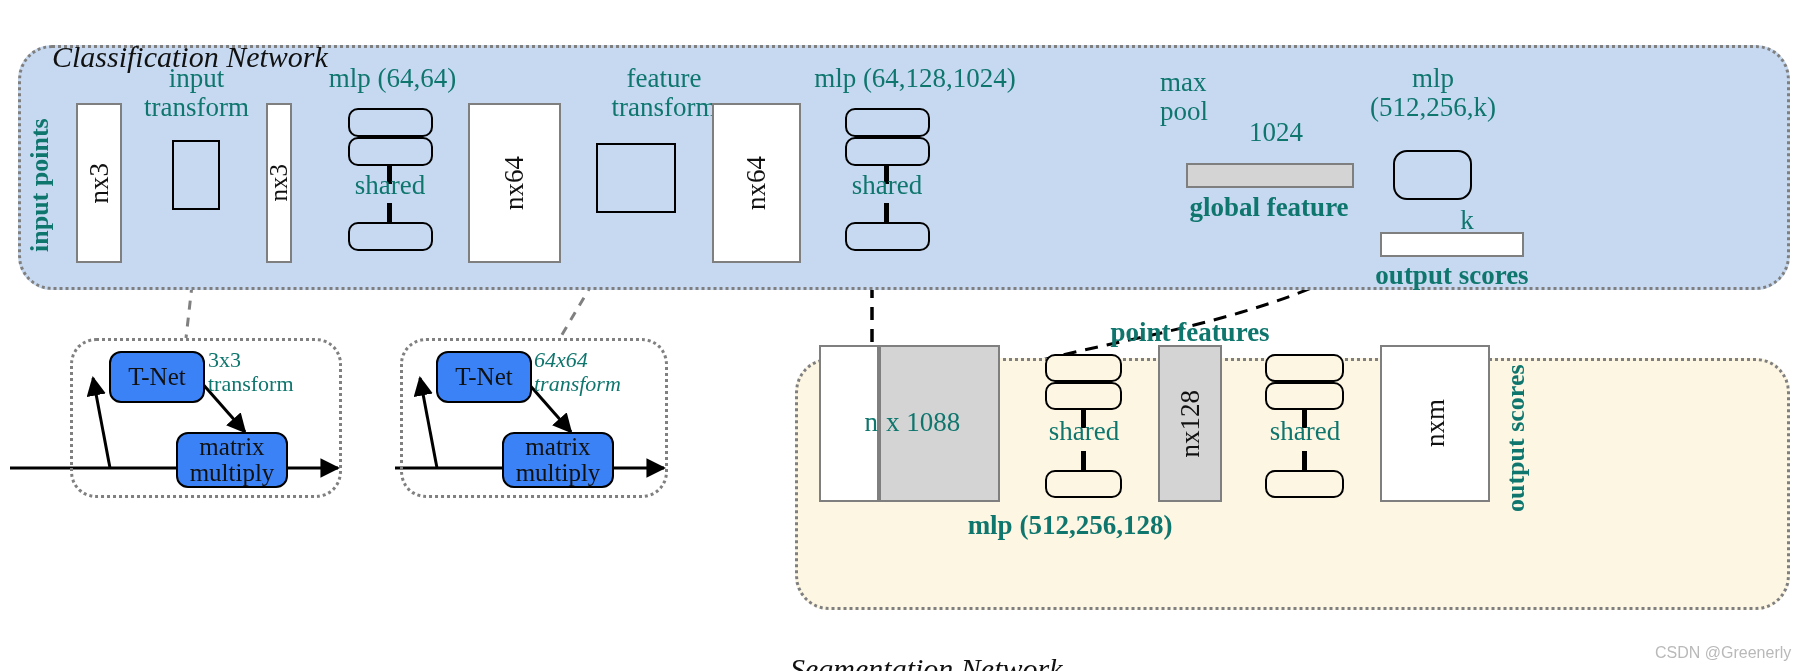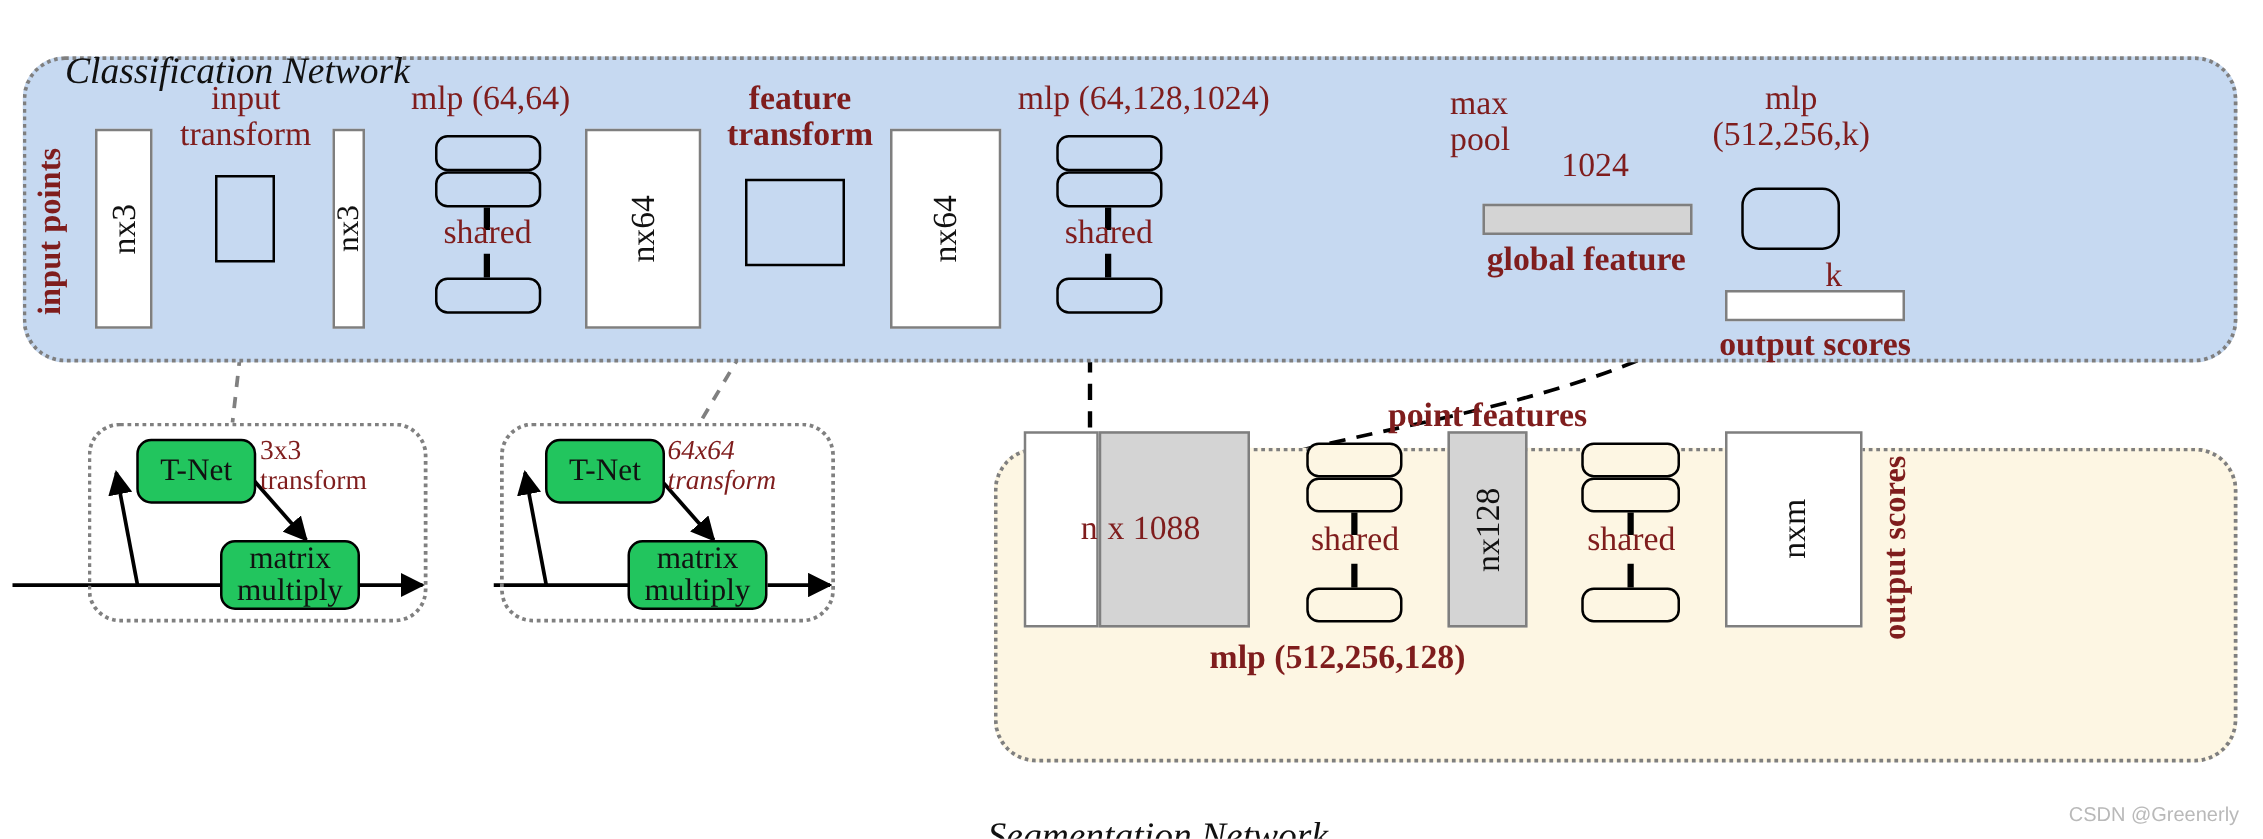--- a/index.html
+++ b/index.html
@@ -41,21 +41,21 @@
     font-style: italic;
     font-size: 30px;
     color: #111;
     white-space: nowrap;
     margin-top: 32px;
   }
 
   
   .lbl {
     font-size: 27px;
-    color: #7f1d1d;
+    color: #0f766e;
     white-space: nowrap;
     text-align: center;
     line-height: 1.08;
   }
   .lbl-bold { font-weight: bold; text-align: center; }
   .lbl-xs { font-size: 22px; }
 
   
   .vert {
     writing-mode: vertical-rl;
@@ -84,21 +84,21 @@
     background: #fdf6e3;
     border: 2.5px solid #000;
     border-radius: 10px;
   }
   .rbox {
     background: #c6d9f1;
     border: 2.5px solid #000;
     border-radius: 14px;
   }
   .tnet-box {
-    background: #22c55e;
+    background: #3b82f6;
     border: 2.5px solid #000;
     border-radius: 12px;
     display: flex; align-items: center; justify-content: center;
     font-size: 25px; color: #111;
     text-align: center; line-height: 1.05;
   }
 
   
   .vstick { background: #000; }
 
@@ -242,21 +242,21 @@
   <div class="abs pill" style="left:348px; top:222px; width:85px; height:29px;"></div>
 
   <div class="abs vstick" style="left:387px; top:166px; width:5px; height:18px;"></div>
   <div class="abs vstick" style="left:387px; top:203px; width:5px; height:19px;"></div>
   <div class="abs lbl" style="left:330px; top:171px; width:120px;">shared</div>
 
   <div class="abs box" style="left:468px; top:103px; width:93px; height:160px;">
     <span class="vert">nx64</span>
   </div>
 
-  <div class="abs lbl" style="left:560px; top:64px; width:160px;font-weight:bold;">
+  <div class="abs lbl" style="left:584px; top:64px; width:160px;">
     <div>feature</div>
     <div>transform</div>
   </div>
 
   <div class="abs box-blue-sq" style="left:596px; top:143px; width:80px; height:70px;"></div>
 
   <div class="abs box" style="left:712px; top:103px; width:89px; height:160px;">
     <span class="vert">nx64</span>
   </div>
 

